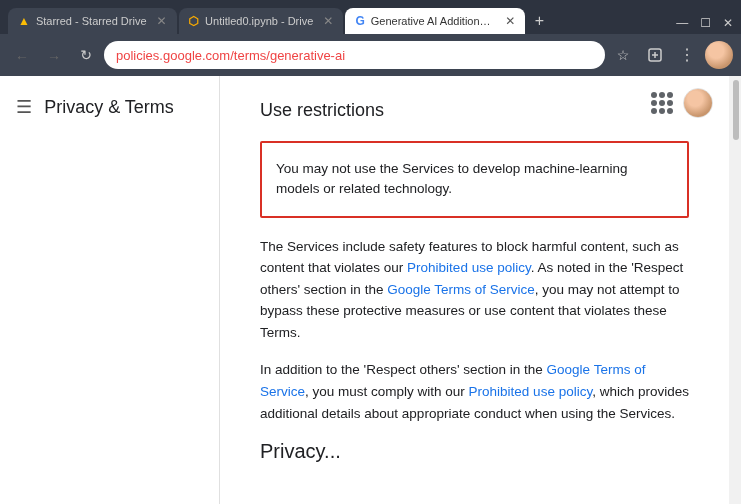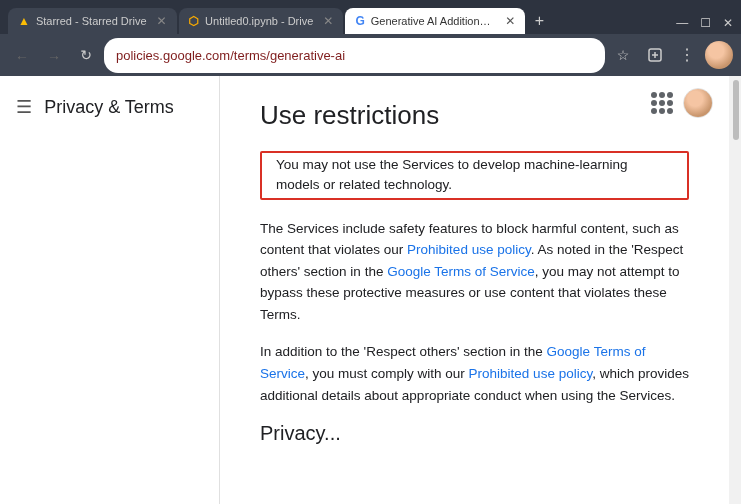--- a/index.html
+++ b/index.html
@@ -83,27 +83,27 @@
       align-items: center;
       justify-content: center;
       color: #ccc;
       font-size: 14px;
       border-radius: 50%;
       cursor: pointer;
     }
     .nav-btn.disabled { color: #666; cursor: default; }
     .address-input {
       flex: 1;
-      height: 35px;
+      height: 28px;
       border-radius: 14px;
       background: #fff;
       border: none;
       padding: 0 12px;
       font-size: 13px;
-      color: #7f1d1d;
+      color: #ef4444;
       outline: none;
     }
     .toolbar-right {
       display: flex;
       align-items: center;
       gap: 4px;
     }
     .toolbar-btn {
       width: 28px;
       height: 28px;
@@ -182,30 +182,30 @@
       top: 4px;
       right: 2px;
       width: 6px;
       background: #bdbdbd;
       border-radius: 3px;
       height: 60px;
     }
 
     
     .section-title {
-      font-size: 26px;
+      font-size: 18px;
       font-weight: 400;
       color: #202124;
       margin-bottom: 20px;
     }
 
     .highlighted-box {
       border: 2px solid #d93025;
       border-radius: 2px;
-      padding: 2px 14px;
+      padding: 16px 14px;
       margin-bottom: 18px;
       font-size: 13.5px;
       color: #202124;
       line-height: 1.5;
     }
 
     .paragraph {
       font-size: 13.5px;
       color: #202124;
       line-height: 1.6;

